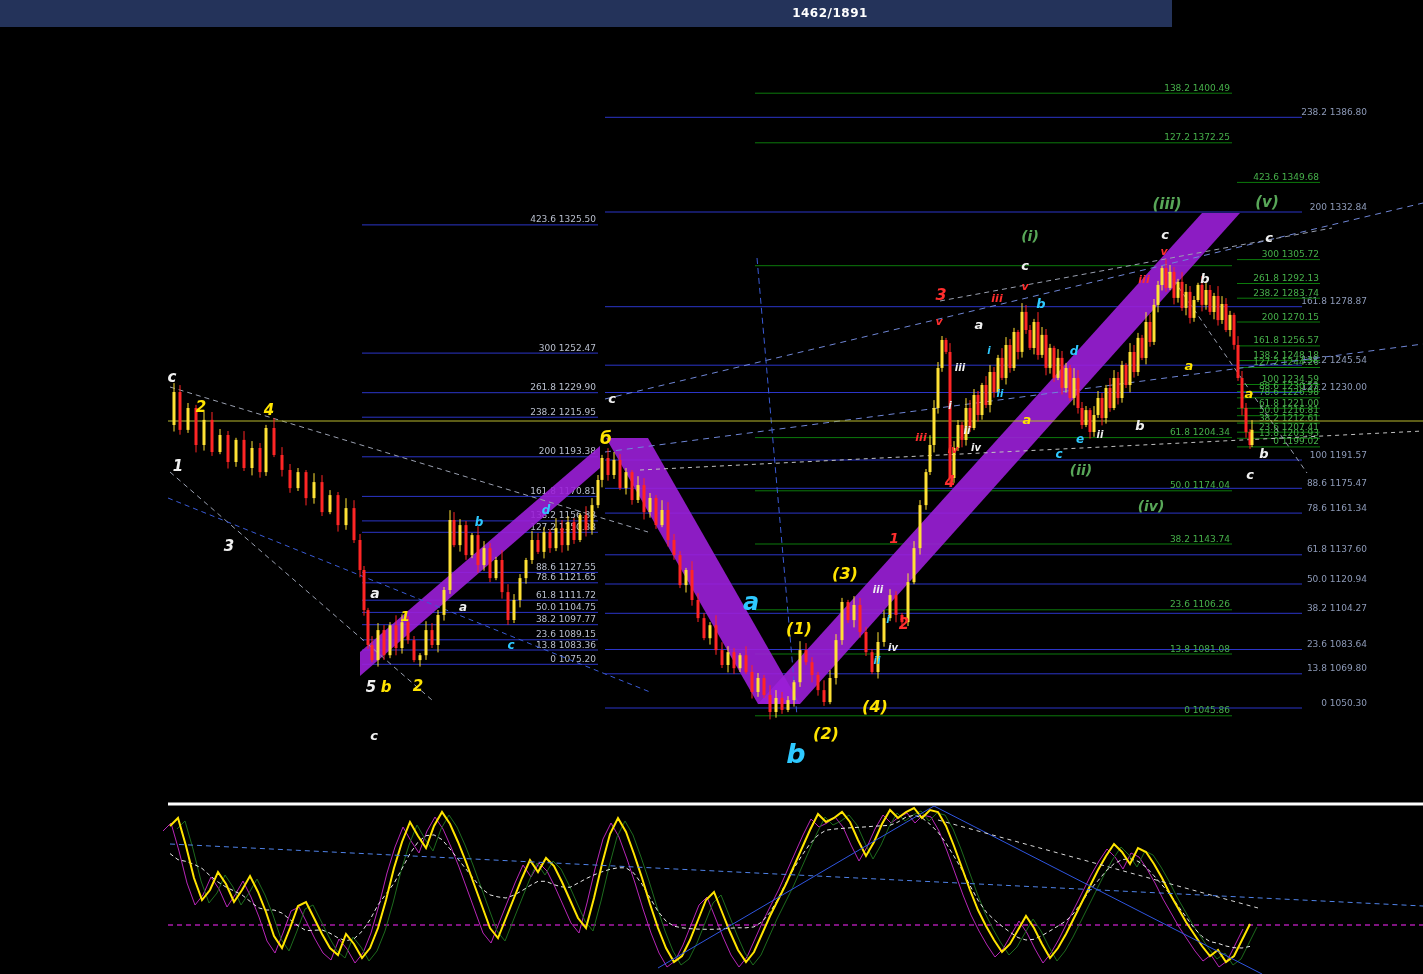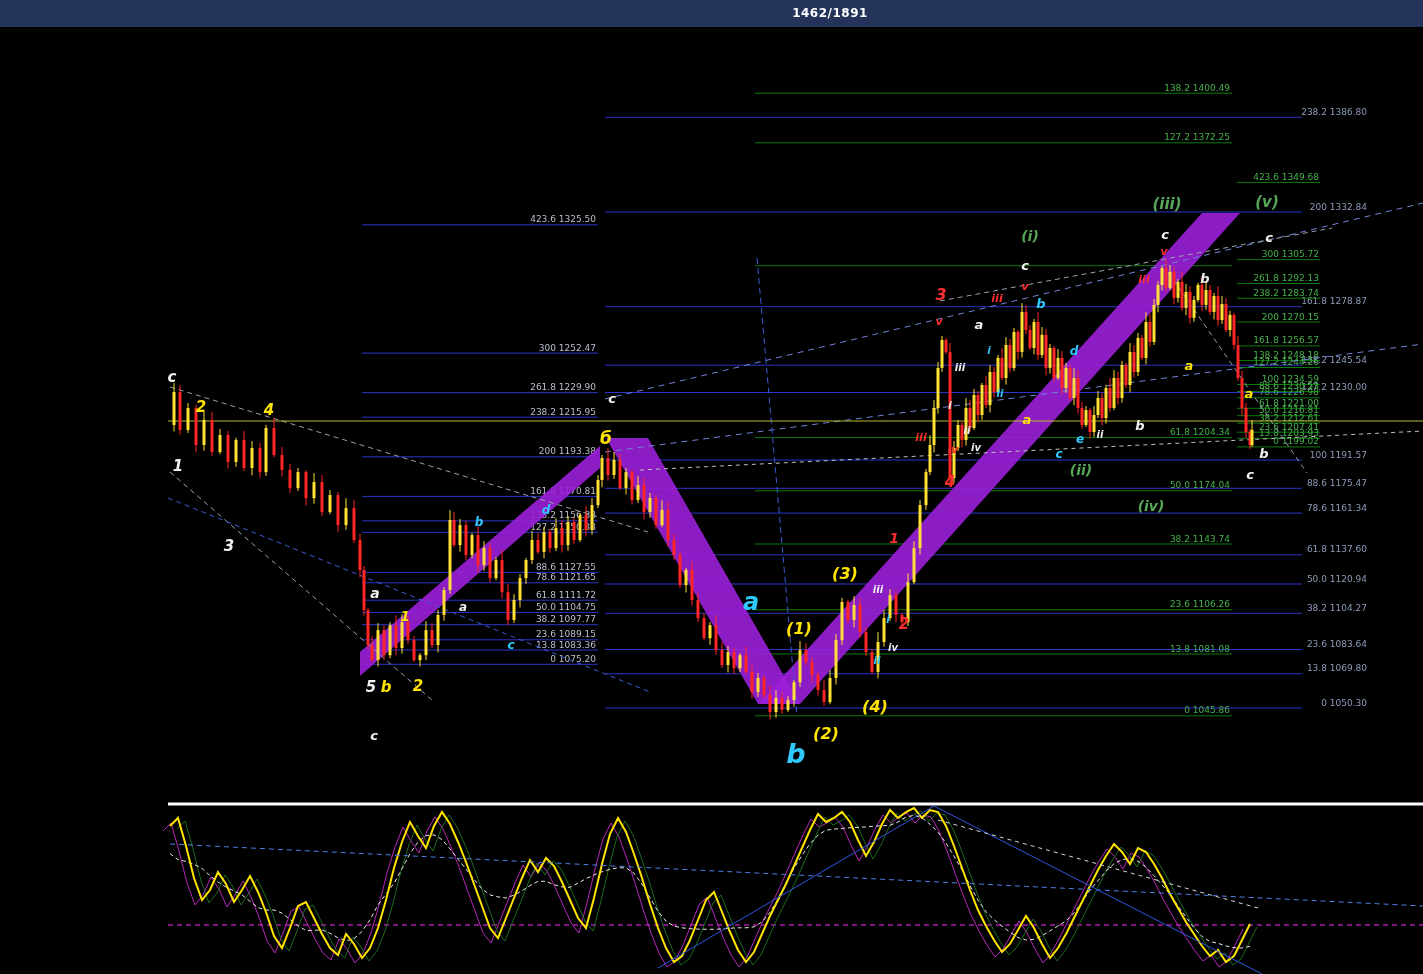--- a/index.html
+++ b/index.html
@@ -1,17 +1,17 @@
 <!DOCTYPE html>
 <html><head>
 <meta charset="utf-8">
 <style>
   html,body{margin:0;padding:0;background:#000;width:1423px;height:974px;overflow:hidden;}
   body{font-family:"DejaVu Sans",sans-serif;position:relative;}
-  #titlebar{position:absolute;top:0;left:0;width:1423px;height:27px;background:#24335a;z-index:5;}
+  #titlebar{position:absolute;top:0;left:0;width:1172px;height:27px;background:#24335a;z-index:5;}
   #titlebar .counter{position:absolute;left:830px;top:6px;transform:translateX(-50%);
       color:#ffffff;font-weight:bold;font-size:12px;letter-spacing:.5px;
       font-family:"DejaVu Sans",sans-serif;}
   #chart{position:absolute;top:0;left:0;}
   svg text{font-family:"DejaVu Sans",sans-serif;}
 </style>
 </head>
 <body>
 
 <div id="titlebar" style="background: rgb(36, 51, 90);">

